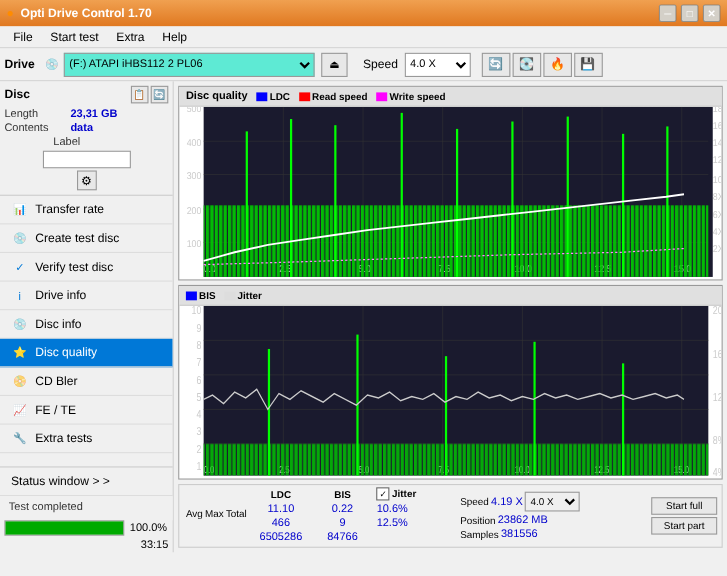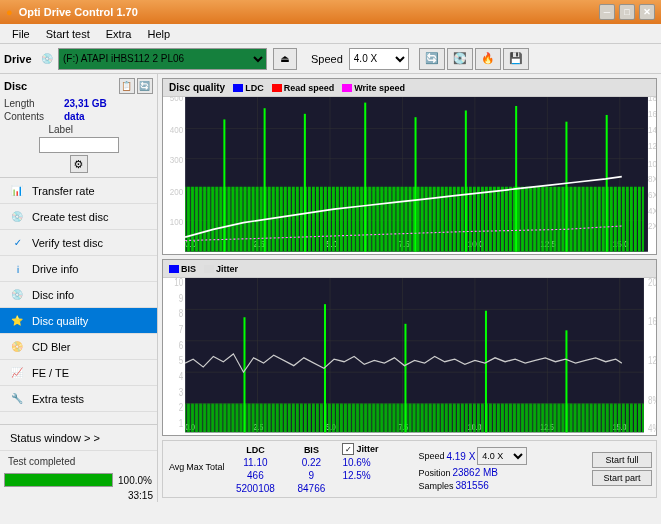--- a/index.html
+++ b/index.html
@@ -14,21 +14,21 @@
     .title-max { background: #d4d0c8; }
     .title-close { background: #d4d0c8; }
     
     
     .menu-bar { background: #f0f0f0; height: 20px; display: flex; align-items: center; padding: 0 4px; border-bottom: 1px solid #ccc; }
     .menu-item { padding: 2px 8px; font-size: 11px; cursor: pointer; }
     
     
     .drive-bar { background: #f0f0f0; height: 30px; display: flex; align-items: center; padding: 0 4px; border-bottom: 1px solid #ccc; gap: 6px; }
     .drive-label { font-size: 11px; font-weight: bold; margin-right: 4px; }
-    .drive-select { width: 209px; height: 22px; font-size: 10px; border: 1px solid #999; background: #15803d; }
+    .drive-select { width: 228px; height: 22px; font-size: 10px; border: 1px solid #999; background: #5eead4; }
     .eject-btn { width: 24px; height: 22px; background: #e8e8e8; border: 1px solid #999; display: flex; align-items: center; justify-content: center; cursor: pointer; font-size: 10px; }
     .speed-label { font-size: 11px; margin-left: 8px; }
     .speed-select { width: 60px; height: 22px; font-size: 10px; border: 1px solid #999; background: white; }
     .drive-icons { display: flex; gap: 2px; margin-left: 4px; }
     .drive-icon-btn { width: 26px; height: 22px; background: #e8e8e8; border: 1px solid #999; display: flex; align-items: center; justify-content: center; cursor: pointer; }
     
     
     .main { display: flex; height: calc(524px - 24px - 20px - 30px - 22px); }
     
     
@@ -363,21 +363,21 @@
         <div style="height:14px;"></div>
         <span style="font-size:9px;height:12px;">Avg</span>
         <span style="font-size:9px;height:12px;">Max</span>
         <span style="font-size:9px;height:12px;">Total</span>
       </div>
 
       <div style="display:flex;flex-direction:column;align-items:center;gap:2px;min-width:50px;">
         <span style="font-size:9px;font-weight:bold;">LDC</span>
         <span style="font-size:10px;color:#0000cc;text-align:center;">11.10</span>
         <span style="font-size:10px;color:#0000cc;text-align:center;">466</span>
-        <span style="font-size:10px;color:#0000cc;text-align:center;">5200108</span>
+        <span style="font-size:10px;color:#0000cc;text-align:center;">6505286</span>
       </div>
 
       <div style="display:flex;flex-direction:column;align-items:center;gap:2px;min-width:50px;">
         <span style="font-size:9px;font-weight:bold;">BIS</span>
         <span style="font-size:10px;color:#0000cc;text-align:center;">0.22</span>
         <span style="font-size:10px;color:#0000cc;text-align:center;">9</span>
         <span style="font-size:10px;color:#0000cc;text-align:center;">84766</span>
       </div>
 
       <div style="display:flex;flex-direction:column;gap:2px;min-width:70px;">

